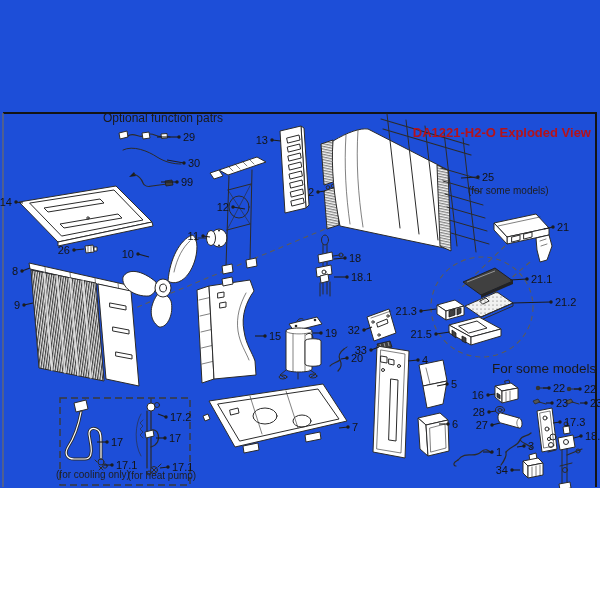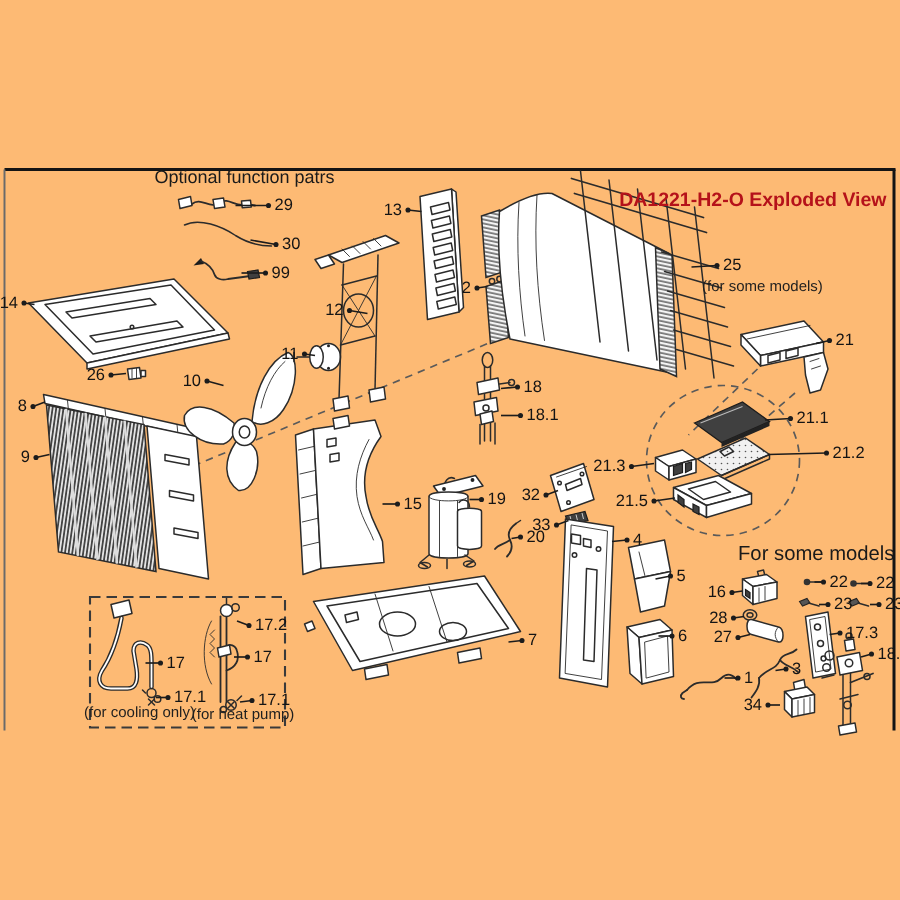--- a/index.html
+++ b/index.html
@@ -1,16 +1,16 @@
 <!DOCTYPE html>
 <html><head>
 <meta charset="utf-8">
 <style>
   html,body{margin:0;padding:0;background:#fff;}
-  .stage{width:600px;height:600px;background:#fdba74;position:relative;overflow:hidden;}
+  .stage{width:600px;height:488px;background:#1d4ed8;position:relative;overflow:hidden;}
   svg{display:block;}
   .s  {stroke:#2b2b2b;stroke-width:1;fill:none;stroke-linejoin:round;stroke-linecap:round;}
   .sf {stroke:#2b2b2b;stroke-width:1;fill:#ffffff;stroke-linejoin:round;}
   .thin{stroke:#2b2b2b;stroke-width:.6;fill:none;stroke-linecap:round;}
   .dk {fill:#3f3f3f;stroke:#1c1c1c;stroke-width:.8;}
   .dash{stroke:#5a5a5a;stroke-width:1.1;fill:none;stroke-dasharray:5 4;}
   .dashbox{stroke:#3a3a3a;stroke-width:1.4;fill:none;stroke-dasharray:7 4;}
   .tube{stroke:#2b2b2b;stroke-width:3;fill:none;stroke-linejoin:round;stroke-linecap:round;}
   .tubein{stroke:#ffffff;stroke-width:1.2;fill:none;stroke-linejoin:round;stroke-linecap:round;}
   .w12{stroke-width:1.2;}

